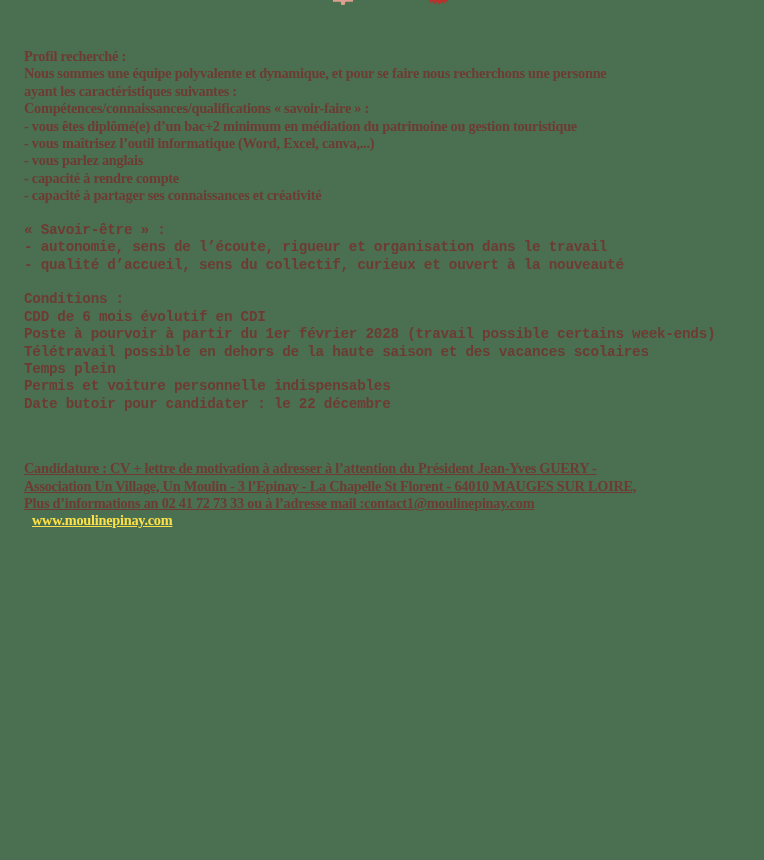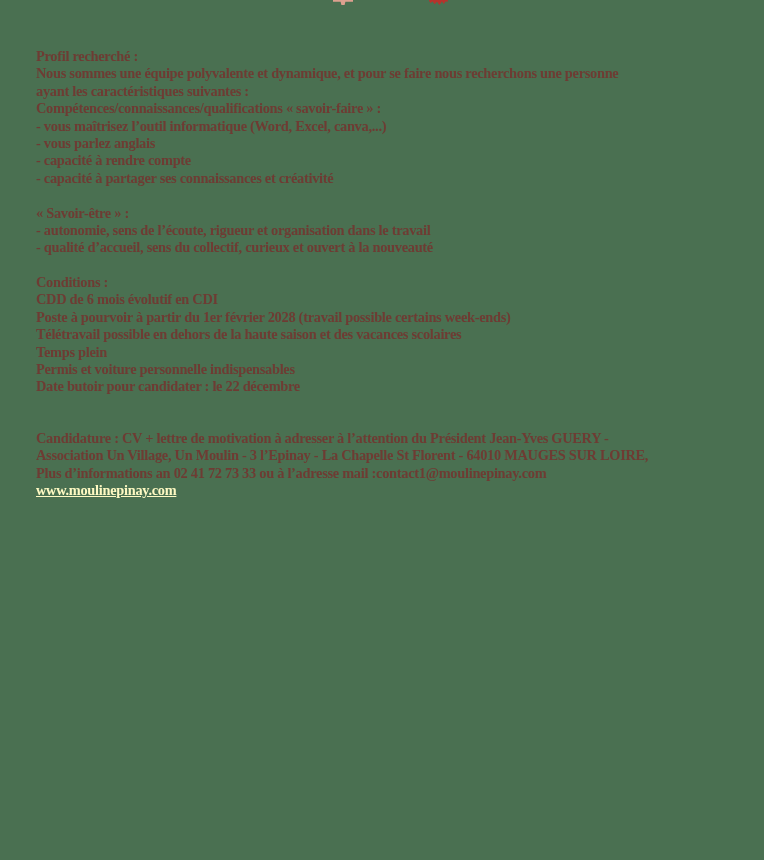--- a/index.html
+++ b/index.html
@@ -30,59 +30,61 @@
     clip-path: polygon(0 0,100% 0,100% 35%,62% 35%,58% 100%,42% 100%,38% 35%,0 35%);
   }
   .frag-red {
     left: 429px; top: 0;
     width: 19px; height: 5px;
     background: #B6332C;
     clip-path: polygon(0 0,100% 0,97% 40%,88% 25%,78% 80%,68% 30%,55% 100%,42% 35%,30% 85%,18% 30%,8% 60%,2% 30%);
   }
   .content {
     position: absolute;
-    left: 36px;
+    left: 24px;
     top: 48px;
     width: 712px;
     font-family: "Liberation Serif", serif;
     font-weight: 700;
     font-size: 14.3px;
     line-height: 17.4px;
     letter-spacing: -0.25px;
     color: #6E3B33;
     white-space: nowrap;
   }
   .line {
     height: 17.4px;
   }
   .section { margin: 0; }
-  .gap-1 { margin-top: 17.4px; }
-  .gap-2 { margin-top: 34px; }
+  .gap-1 { margin-top: 17.4px; font-family: Liberation Mono, monospace; }
+  .gap-2 { margin-top: 47px; text-decoration: underline; }
   .link {
     display: inline-block;
-    color: #fef9c3;
+    color: #fde047;
     text-decoration: underline;
     cursor: pointer;
     line-height: 17.4px;
+    margin-left: 8px;
   }
 </style>
 </head>
 <body>
 
 <div class="page">
   <div class="frag frag-salmon"></div>
   <div class="frag frag-red"></div>
 
   <main class="content">
     <div id="sections">
         <div class="section">
           <div class="line">Profil recherché :</div>
           <div class="line">Nous sommes une équipe polyvalente et dynamique, et pour se faire nous recherchons une personne</div>
           <div class="line">ayant les caractéristiques suivantes :</div>
           <div class="line">Compétences/connaissances/qualifications « savoir-faire » :</div>
+          <div class="line">- vous êtes diplômé(e) d’un bac+2 minimum en médiation du patrimoine ou gestion touristique</div>
           <div class="line">- vous maîtrisez l’outil informatique (Word, Excel, canva,...)</div>
           <div class="line">- vous parlez anglais</div>
           <div class="line">- capacité à rendre compte</div>
           <div class="line">- capacité à partager ses connaissances et créativité</div>
         </div>
         <div class="section gap-1">
           <div class="line">« Savoir-être » :</div>
           <div class="line">- autonomie, sens de l’écoute, rigueur et organisation dans le travail</div>
           <div class="line">- qualité d’accueil, sens du collectif, curieux et ouvert à la nouveauté</div>
         </div>

